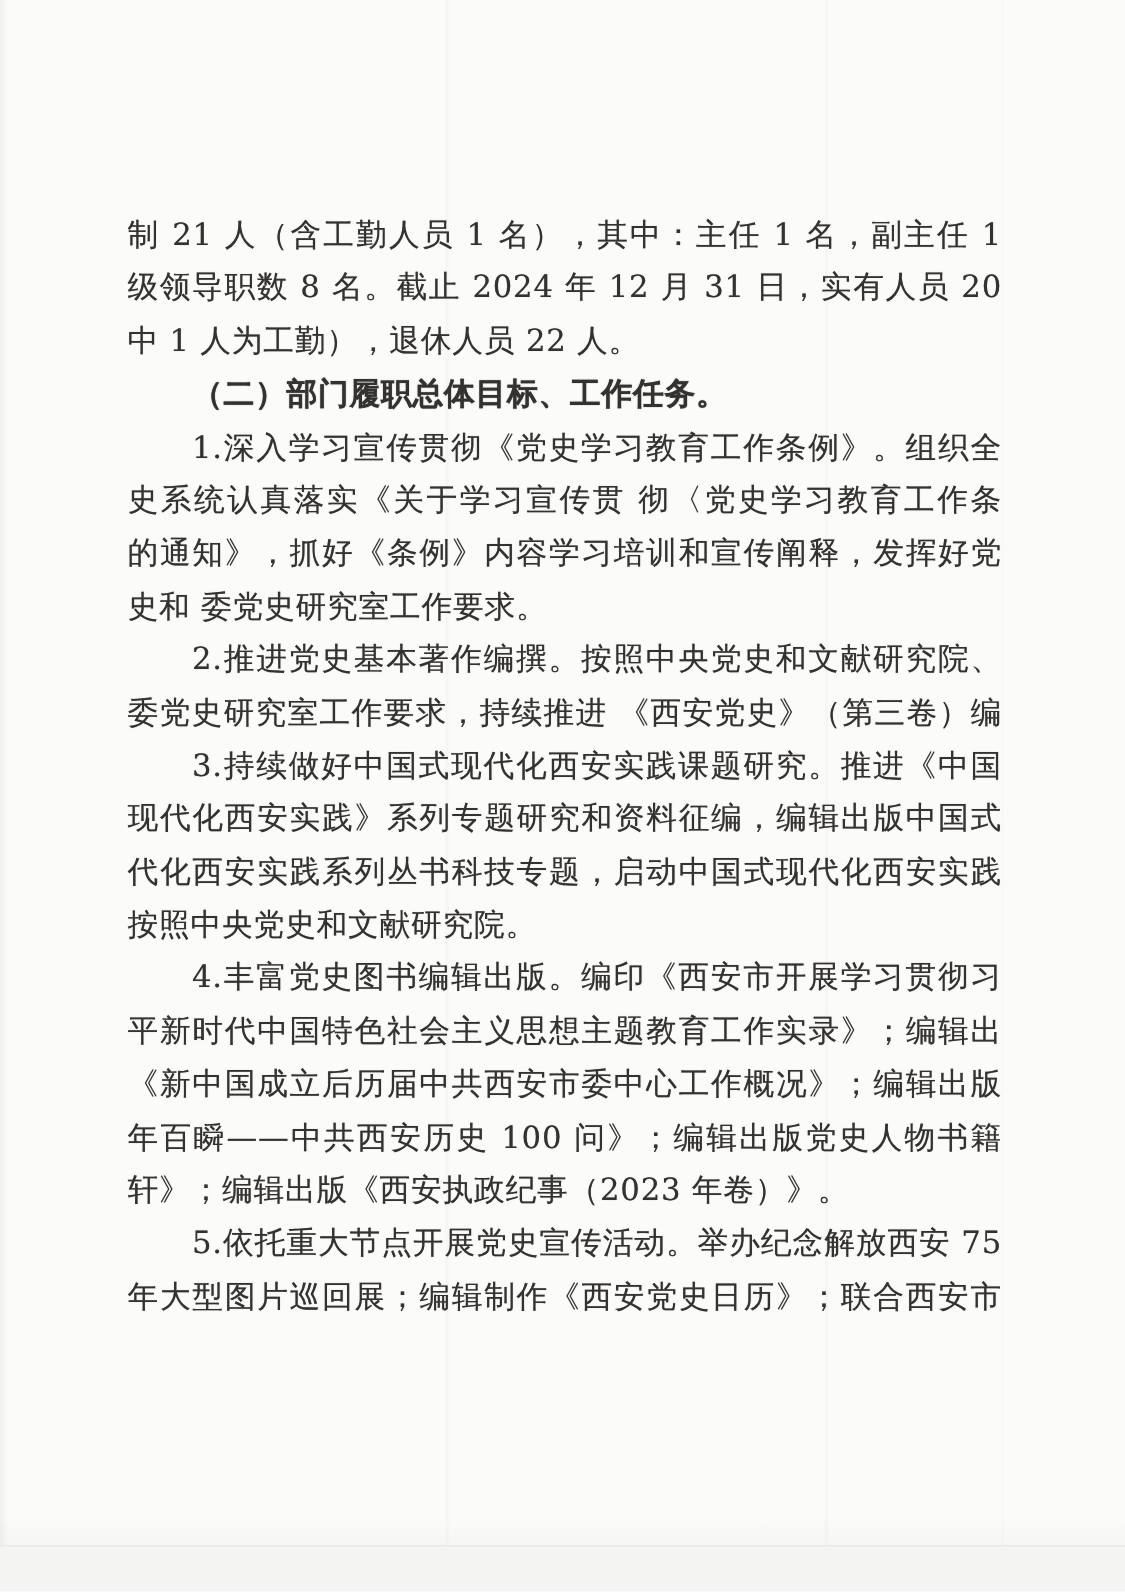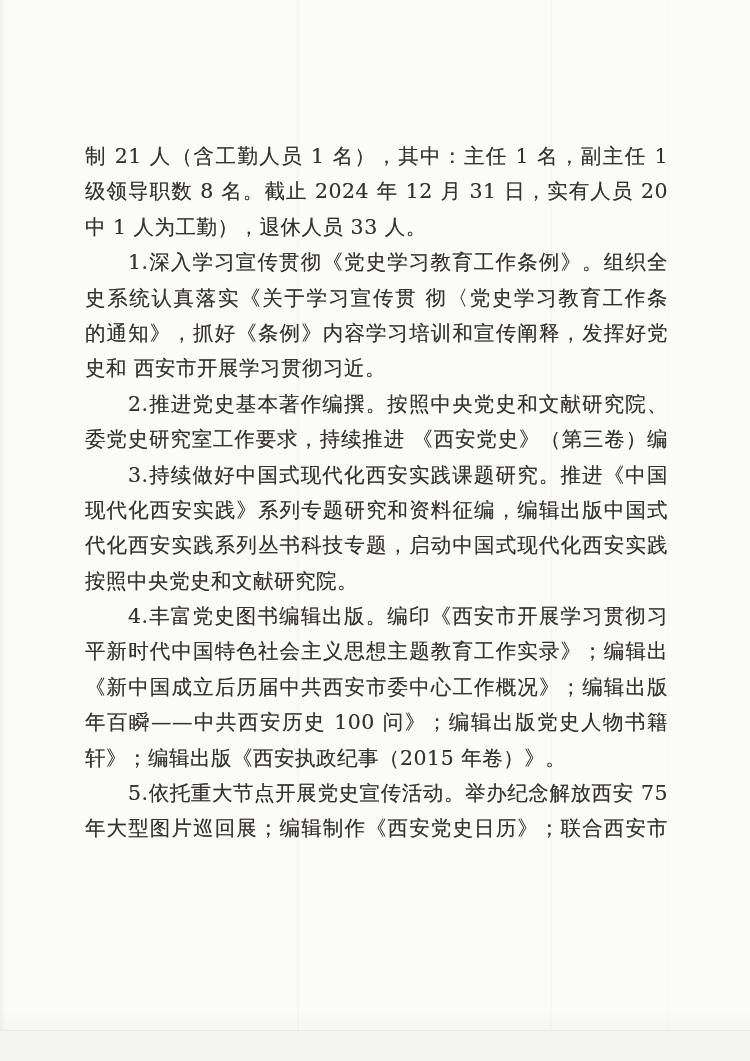--- a/index.html
+++ b/index.html
@@ -84,34 +84,35 @@
 <body>
 
 <div class="scan-page">
   <div class="left-edge-shade"></div>
   <div class="streak s1"></div>
   <div class="streak s2"></div>
   <div class="streak s3"></div>
   <div class="text-block" id="text-block">
       <div class="line fill">制 21 人（含工勤人员 1 名），其中：主任 1 名，副主任 1 名，处</div>
       <div class="line fill">级领导职数 8 名。截止 2024 年 12 月 31 日，实有人员 20 人（其</div>
-      <div class="line end">中 1 人为工勤），退休人员 33 人。</div>
+      <div class="line end">中 1 人为工勤），退休人员 22 人。</div>
+      <div class="line heading">（二）部门履职总体目标、工作任务。</div>
       <div class="line indent-fill">1.深入学习宣传贯彻《党史学习教育工作条例》。组织全市党</div>
       <div class="line fill">史系统认真落实《关于学习宣传贯 彻〈党史学习教育工作条例〉</div>
       <div class="line fill">的通知》，抓好《条例》内容学习培训和宣传阐释，发挥好党的历</div>
-      <div class="line end">史和 西安市开展学习贯彻习近。</div>
+      <div class="line end">史和 委党史研究室工作要求。</div>
       <div class="line indent-fill">2.推进党史基本著作编撰。按照中央党史和文献研究院、省</div>
       <div class="line fill">委党史研究室工作要求，持续推进 《西安党史》（第三卷）编辑</div>
       <div class="line indent-fill">3.持续做好中国式现代化西安实践课题研究。推进《中国式</div>
       <div class="line fill">现代化西安实践》系列专题研究和资料征编，编辑出版中国式现</div>
       <div class="line fill">代化西安实践系列丛书科技专题，启动中国式现代化西安实践系</div>
       <div class="line end">按照中央党史和文献研究院。</div>
       <div class="line indent-fill">4.丰富党史图书编辑出版。编印《西安市开展学习贯彻习近</div>
       <div class="line fill">平新时代中国特色社会主义思想主题教育工作实录》；编辑出版</div>
       <div class="line fill">《新中国成立后历届中共西安市委中心工作概况》；编辑出版《百</div>
       <div class="line fill">年百瞬——中共西安历史 100 问》；编辑出版党史人物书籍《史可</div>
-      <div class="line end">轩》；编辑出版《西安执政纪事（2015 年卷）》。</div>
+      <div class="line end">轩》；编辑出版《西安执政纪事（2023 年卷）》。</div>
       <div class="line indent-fill">5.依托重大节点开展党史宣传活动。举办纪念解放西安 75 周</div>
       <div class="line fill">年大型图片巡回展；编辑制作《西安党史日历》；联合西安市电视</div>
     </div>
   <div class="bottom-shadow"></div>
   <div class="bottom-edge"></div>
 </div>
 
 </body></html>

